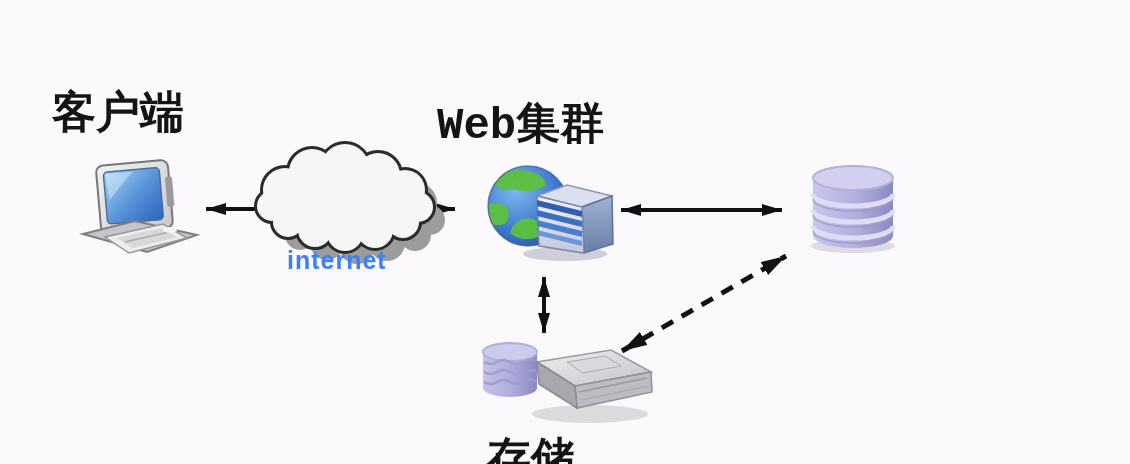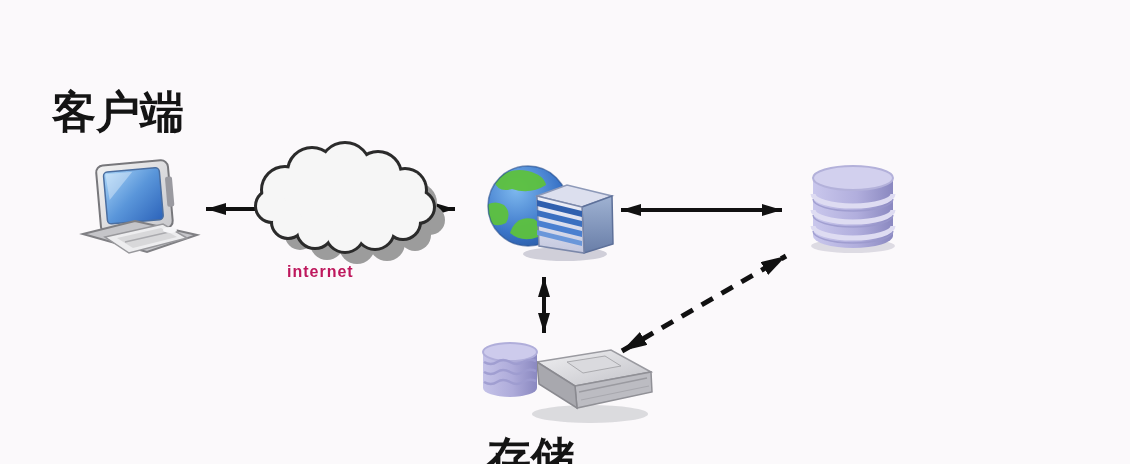--- a/index.html
+++ b/index.html
@@ -21,23 +21,23 @@
     color:#141414;
     white-space:nowrap;
     line-height:1.0;
     letter-spacing:0px;
   }
   .label-client{left:52px;top:93px;}
   .label-web{left:437px;top:104px;}
   .label-session{left:734px;top:107px;}
   .label-storage{left:487px;top:439px;}
   .label-internet{
-    left:287px;top:264px;
+    left:287px;top:248px;
     font-family:"Liberation Sans","DejaVu Sans",sans-serif;
-    font-weight:700;font-size:16px;color:#be185d;letter-spacing:1px;
+    font-weight:700;font-size:25px;color:#3b82f6;letter-spacing:1px;
   }
   
   .cloud-shadow{fill:#9c9c9c;stroke:none;}
   .cloud-stroke{fill:#f6f6f6;stroke:#2b2b2b;stroke-width:6;}
   .cloud-fill{fill:#f6f6f6;stroke:none;}
   .arrow-line{stroke:#111;stroke-width:4;fill:none;}
   .arrow-line-dashed{stroke:#111;stroke-width:5;fill:none;stroke-dasharray:13 10;}
 </style>
 </head>
 <body>
@@ -207,16 +207,17 @@
       <ellipse cx="35" cy="16" rx="27" ry="9" fill="#cdcbec" stroke="#b0aeda" stroke-width="2"></ellipse>
       <g stroke="#9e9cd0" stroke-width="2.5" fill="none" opacity="0.9">
         <path d="M9,26 q7,4 13,0 t13,0 t13,0 t13,-1"></path>
         <path d="M9,36 q7,4 13,0 t13,0 t13,0 t13,-1"></path>
         <path d="M9,46 q7,4 13,0 t13,0 t13,0 t13,-1"></path>
       </g>
     </g>
   </svg>
 
   <div class="label label-client">客户端</div>
+  <div class="label label-web">Web集群</div>
   <div class="label label-internet">internet</div>
   <div class="label label-storage">存储</div>
 
 </div>
 
 </body></html>

